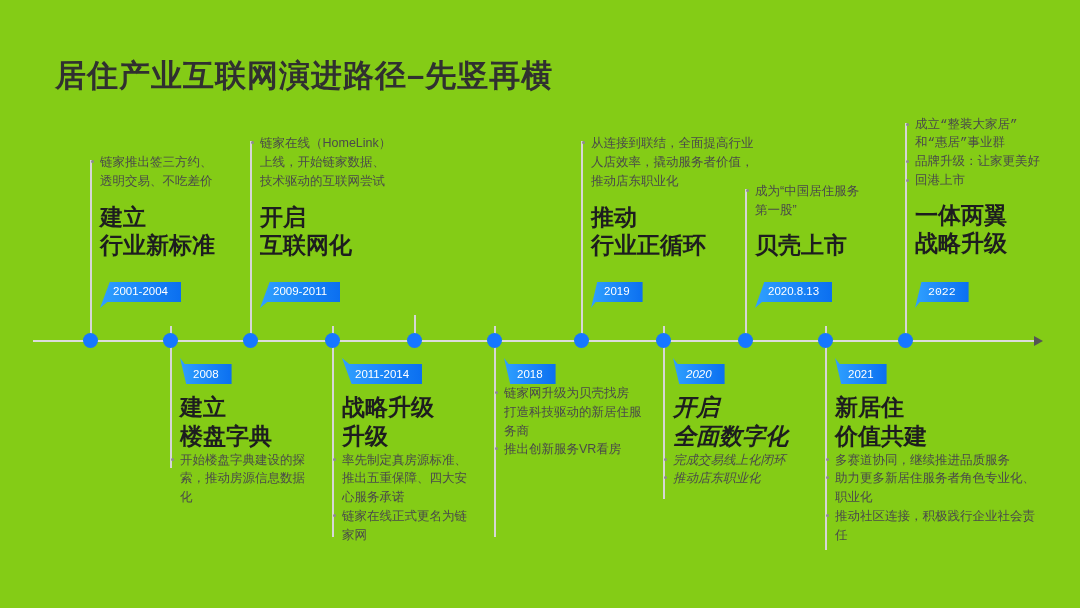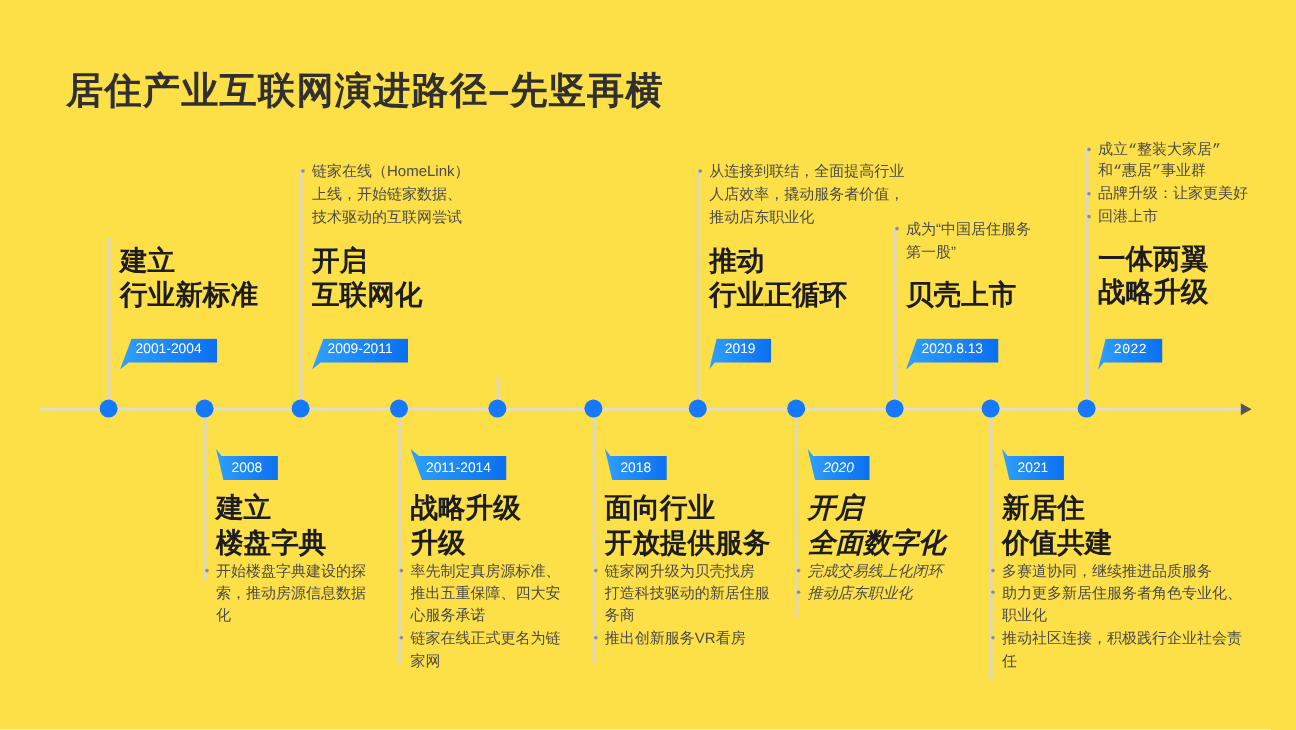--- a/index.html
+++ b/index.html
@@ -1,19 +1,19 @@
 <!DOCTYPE html>
 <html><head>
 <meta charset="utf-8">
 <style>
   html,body{margin:0;padding:0;background:#ffffff;}
   .slide{
     position:relative;
     width:1080px;height:608px;
-    background:#fde047;
+    background:#84cc16;
     overflow:hidden;
     font-family:"Liberation Sans","DejaVu Sans",sans-serif;
   }
   .page-title{
     position:absolute;left:55px;top:55px;
     font-size:31px;font-weight:700;color:#303030;
     letter-spacing:1px;white-space:nowrap;
   }
   .axis{
     position:absolute;top:340px;left:33px;width:1003px;height:2px;
@@ -26,21 +26,21 @@
     border-bottom:5px solid transparent;
     border-left:9px solid #555555;
   }
   .node{
     position:absolute;top:333px;
     width:15px;height:15px;border-radius:50%;
     background:#1677ff;
   }
   .col{position:absolute;}
   .col.above{bottom:268px;padding-bottom:32px;}
-  .col.below{top:342px;padding-top:32px;}
+  .col.below{top:326px;padding-top:32px;}
   .stem{
     position:absolute;left:0;width:1.5px;background:#d6d6d6;
   }
   .col-inner{padding-left:10px;}
   .bullet{
     position:relative;
     font-size:12.5px;line-height:1.5;color:#4a4a4a;
     white-space:pre-line;
   }
   .col.above .bullet:first-child{margin-top:0;}
@@ -76,21 +76,22 @@
 </head>
 <body>
 
 <div class="slide">
   <div class="page-title">居住产业互联网演进路径–先竖再横</div>
   <div class="axis"></div>
   <div class="axis-arrow"></div>
   <div id="columns">
       <div class="col above" style="left: 90px; width: 130px;">
         <div class="stem" style="top: 7px; bottom: 0px;"></div>
-        <div class="col-inner"><div class="m-title">建立
+        <div class="col-inner"><div class="bullet">链家推出签三方约、
+透明交易、不吃差价</div><div class="m-title">建立
 行业新标准</div><div class="badge">2001-2004</div></div>
       </div>
       <div class="col above" style="left: 250px; width: 150px;">
         <div class="stem" style="top: 7px; bottom: 0px;"></div>
         <div class="col-inner"><div class="bullet">链家在线（HomeLink）
 上线，开始链家数据、
 技术驱动的互联网尝试</div><div class="m-title">开启
 互联网化</div><div class="badge">2009-2011</div></div>
       </div>
       <div class="col above" style="left: 414px; width: 155px;">
@@ -124,22 +125,21 @@
       <div class="col below" style="left: 332px; width: 140px;">
         <div class="stem" style="top: 0px; height: 211px;"></div>
         <div class="col-inner"><div class="badge">2011-2014</div><div class="m-title">战略升级
 升级</div><div class="bullet">率先制定真房源标准、
 推出五重保障、四大安
 心服务承诺</div><div class="bullet">链家在线正式更名为链
 家网</div></div>
       </div>
       <div class="col below" style="left: 494px; width: 160px;">
         <div class="stem" style="top: 0px; height: 211px;"></div>
-        <div class="col-inner"><div class="badge">2018</div><div class="m-title">面向行业
-开放提供服务</div><div class="bullet">链家网升级为贝壳找房
+        <div class="col-inner"><div class="badge">2018</div><div class="bullet">链家网升级为贝壳找房
 打造科技驱动的新居住服
 务商</div><div class="bullet">推出创新服务VR看房</div></div>
       </div>
       <div class="col below" style="left: 663px; width: 140px; font-style: italic;">
         <div class="stem" style="top: 0px; height: 173px;"></div>
         <div class="col-inner"><div class="badge">2020</div><div class="m-title">开启
 全面数字化</div><div class="bullet">完成交易线上化闭环</div><div class="bullet">推动店东职业化</div></div>
       </div>
       <div class="col below" style="left: 825px; width: 225px;">
         <div class="stem" style="top: 0px; height: 224px;"></div>

